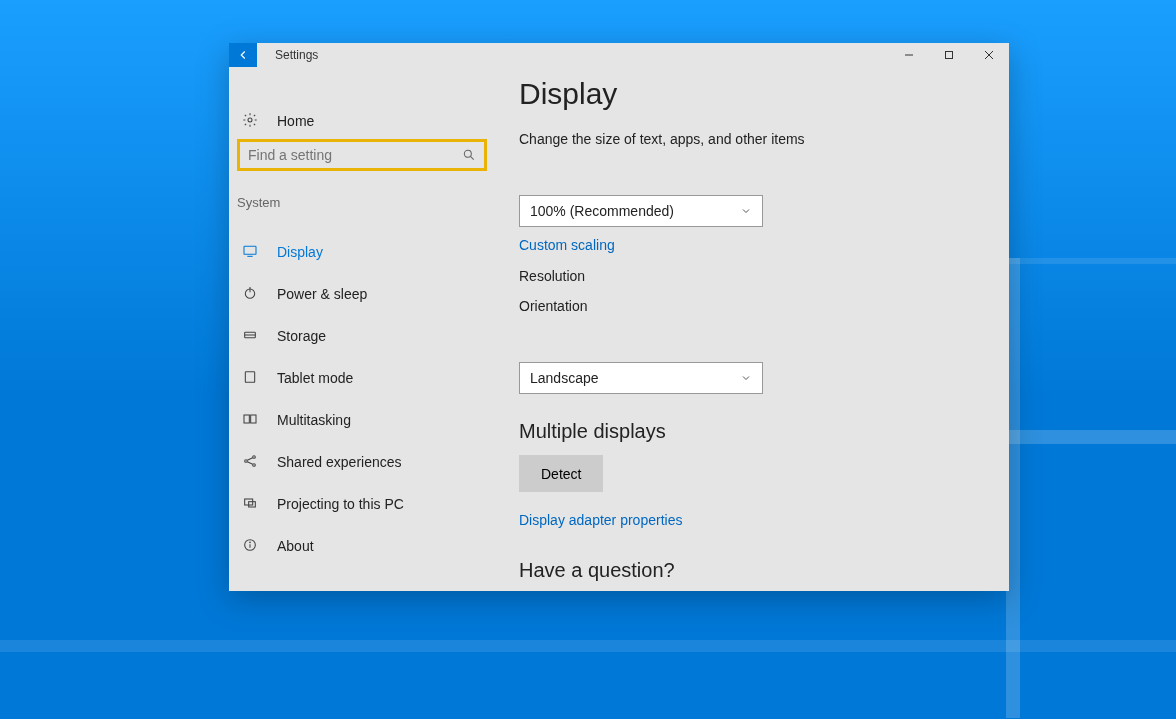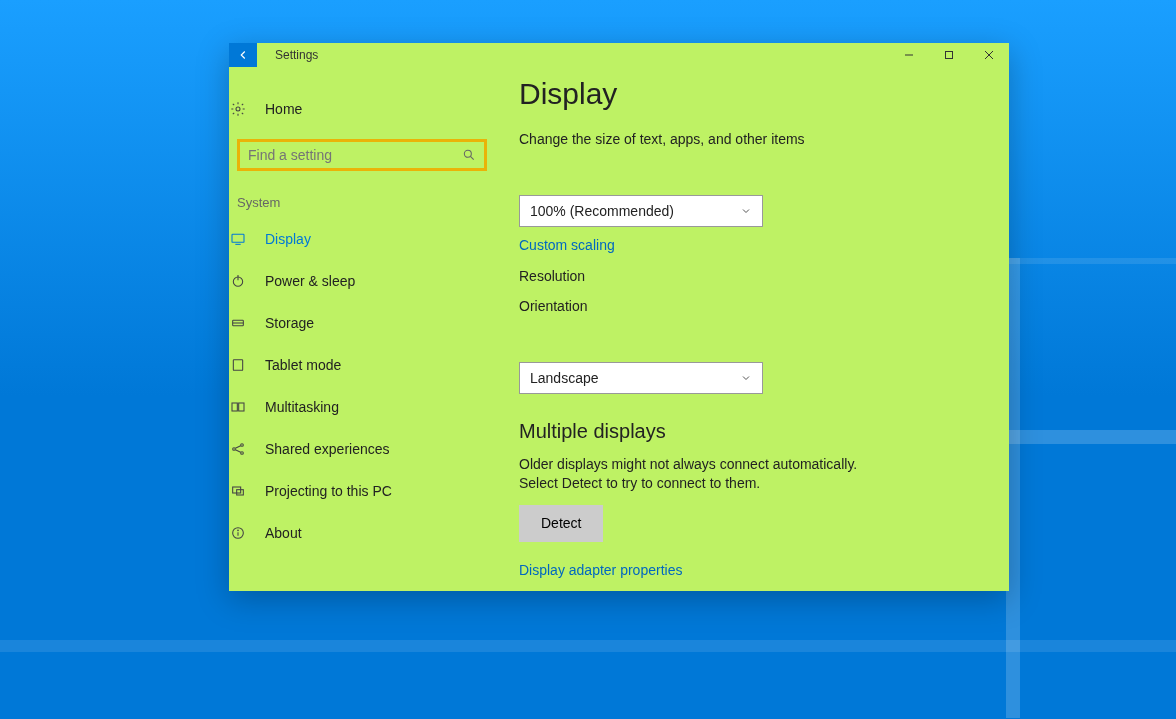--- a/index.html
+++ b/index.html
@@ -16,21 +16,21 @@
   .bg-bands .h1 { position:absolute; right:0; top:430px; width:340px; height:14px; background:rgba(255,255,255,0.18); }
   .bg-bands .h2 { position:absolute; left:0; top:640px; width:1176px; height:12px; background:rgba(255,255,255,0.10);}
   .bg-bands .h3 { position:absolute; right:0; top:258px; width:340px; height:6px; background:rgba(255,255,255,0.10);}
   
   .window {
     position: absolute;
     left: 229px;
     top: 43px;
     width: 780px;
     height: 548px;
-    background: #bef264;
+    background: #e5e5e5;
     box-shadow: 0 8px 30px rgba(0,0,0,.25);
     display: flex;
     flex-direction: column;
   }
   .titlebar {
     height: 24px;
     display:flex;
     align-items:stretch;
     font-size: 12px;
     color:#333;
@@ -43,21 +43,21 @@
   .win-btn { width:40px; display:flex; align-items:center; justify-content:center; color:#333;}
   .win-btn svg { width:10px; height:10px; }
   
   .body {
     flex:1; display:flex; overflow:hidden;
   }
   .sidebar {
     width: 286px; padding-top: 22px; overflow:hidden;
   }
   .home-row, .nav-item {
-    display:flex; align-items:center; gap:18px; height:40px; padding-left:0;
+    display:flex; align-items:flex-end; gap:18px; height:40px; padding-left:12px;
     font-size:14px; color:#222;
   }
   .nav-item .icon, .home-row .icon { width:18px; height:18px; display:flex; align-items:center; justify-content:center; color:#444;}
   .nav-item.active { color:#0078d7; }
   .nav-item.active .icon { color:#0078d7; }
   .search-wrap { padding: 10px 8px 0 8px;}
   .search {
     width: 250px; height:32px; border:3px solid #eab308; display:flex; align-items:center;
     padding:0 8px; color:#666; font-size:14px; justify-content:space-between;
   }
@@ -250,21 +250,20 @@
       <div class="dropdown">
         <span>Landscape</span>
         <span class="chev">
           <svg viewBox="0 0 24 24" fill="none" stroke="currentColor" stroke-width="2">
               <path d="M6 9l6 6 6-6"></path>
             </svg>
         </span>
       </div>
 
       <h2 class="section">Multiple displays</h2>
-      <p class="para">Older displays might not always connect automatically. Select Detect to try to connect to them.</p>
       <button class="btn">Detect</button>
 
       <div><a class="link" style="margin-top:20px">Display adapter properties</a></div>
 
       <h2 class="question">Have a question?</h2>
     </div>
   </div>
 </div>
 
 </body></html>

